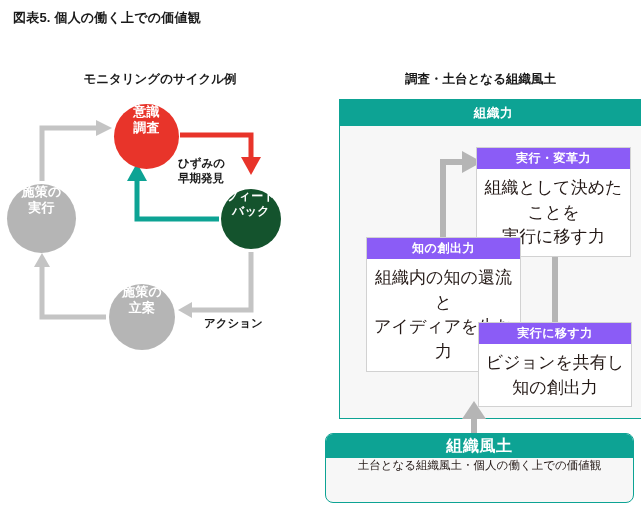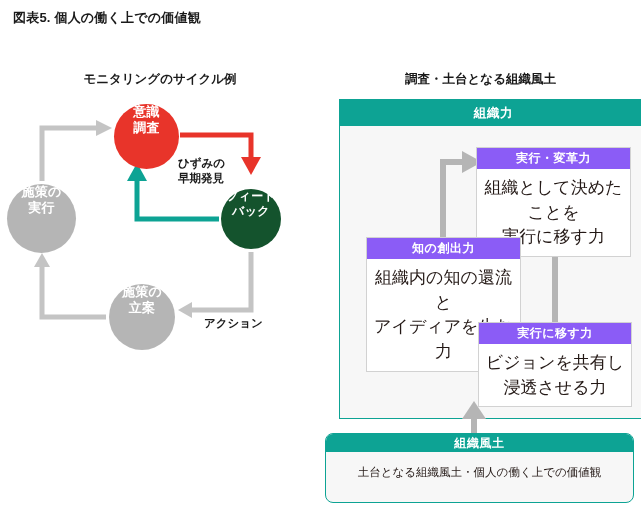--- a/index.html
+++ b/index.html
@@ -67,25 +67,25 @@
   #card-jikkou{left:136px;top:47px;width:155px;}
   #card-chi{left:26px;top:137px;width:155px;}
   #card-vision{left:138px;top:222px;width:154px;}
 
   #culture-box{
     position:absolute;left:3px;top:338px;width:309px;height:70px;
     border:1.5px solid #0da394;border-radius:8px;background:#f7f7f7;
     box-sizing:border-box;overflow:hidden;
   }
   #culture-header{
-    height:18px;background:#0da394;color:#fff;font-size:12px;font-weight:bold;
+    height:24px;background:#0da394;color:#fff;font-size:16px;font-weight:bold;
     display:flex;align-items:center;justify-content:center;letter-spacing:.6px;
   }
   #culture-body{
-    font-size:11.5px;color:#231815;text-align:center;padding-top:13px;
+    font-size:11.5px;color:#231815;text-align:center;
   }
 </style>
 </head>
 <body>
 
 <div class="fig-title">図表5. 個人の働く上での価値観</div>
 
 <div class="subtitle" id="subtitle-left">モニタリングのサイクル例</div>
 
 <div id="cycle-panel">
@@ -173,21 +173,21 @@
 
     <div class="card" id="card-chi">
       <div class="card-header">知の創出力</div>
       <div class="card-body">組織内の知の還流と
 アイディアを生む力</div>
     </div>
 
     <div class="card" id="card-vision">
       <div class="card-header">実行に移す力</div>
       <div class="card-body">ビジョンを共有し
-浸透させる力</div>
+知の創出力</div>
     </div>
   </div>
 
   <svg style="position:absolute;left:0;top:306px;" width="309" height="34">
     <path d="M152,34 L152,18" stroke="#b5b5b5" stroke-width="6" fill="none"></path>
     <polygon points="140,18 152,0 164,18" fill="#b5b5b5"></polygon>
   </svg>
 
   <div id="culture-box">
     <div id="culture-header">組織風土</div>

